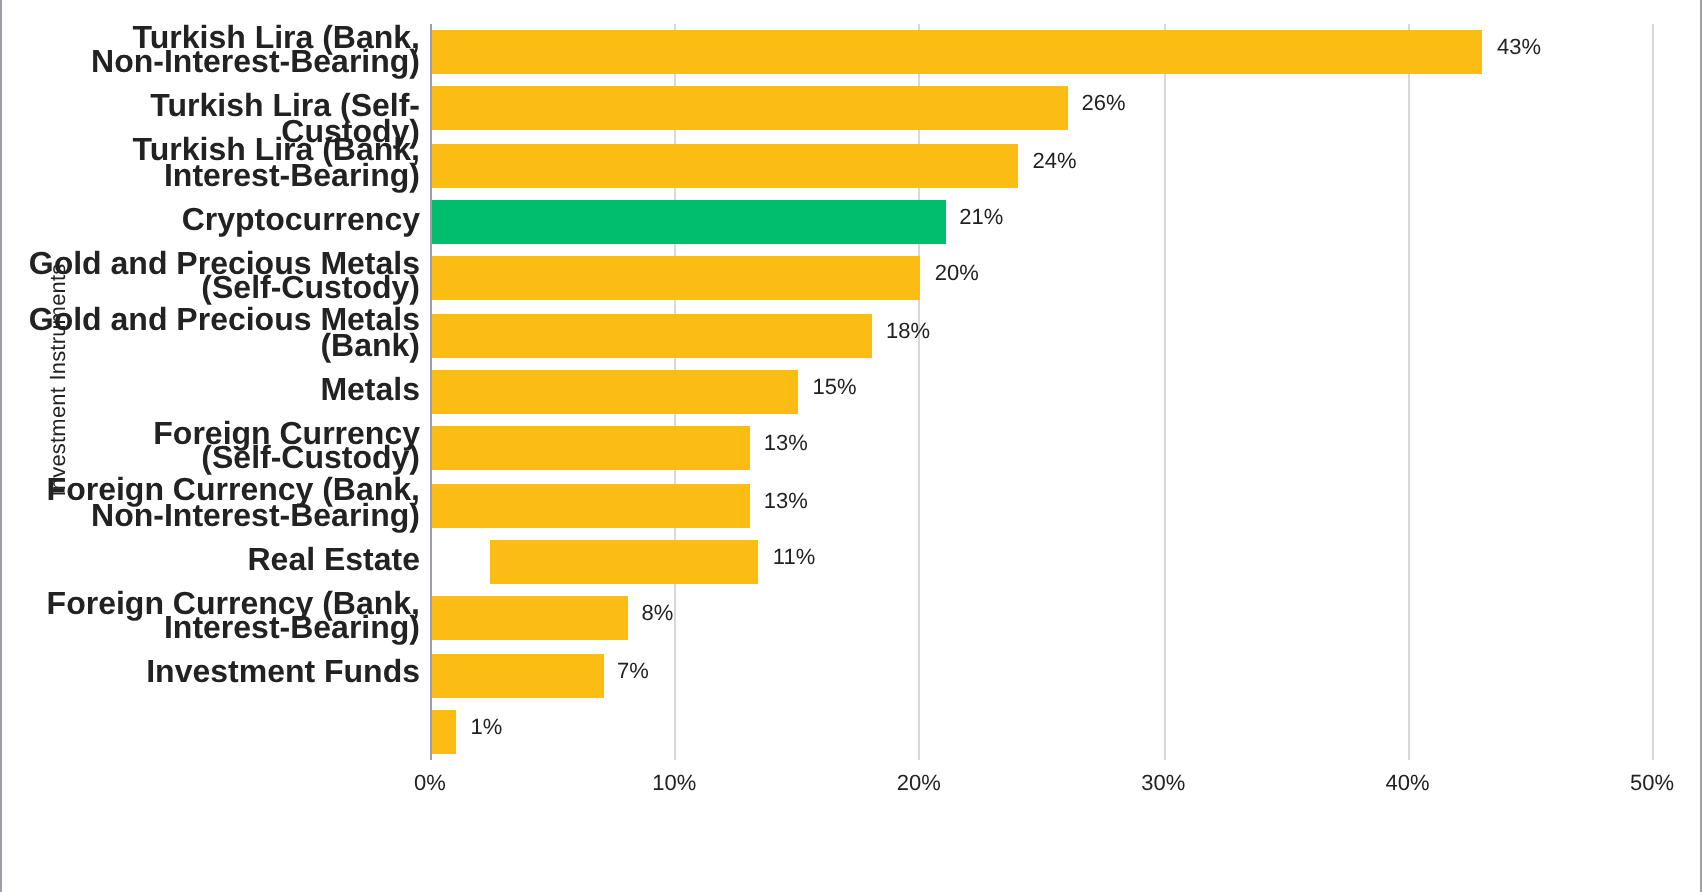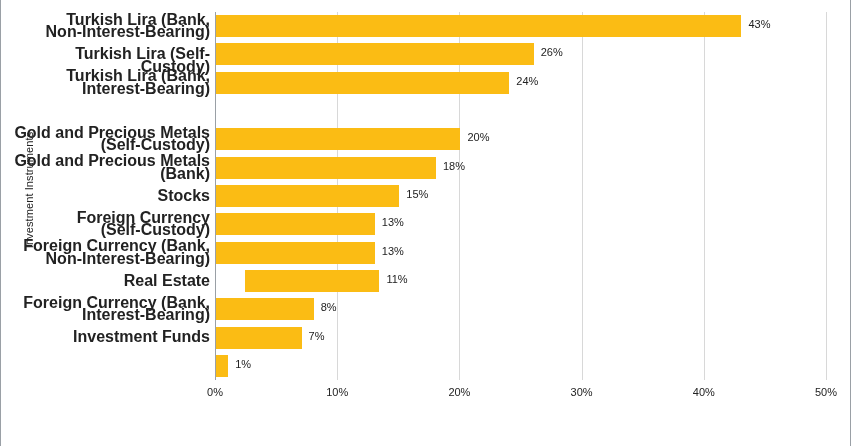--- a/index.html
+++ b/index.html
@@ -132,25 +132,26 @@
   <div id="y-axis-title">
     <span>Investment Instruments</span>
   </div>
 
   <div id="cat-label-wrap">
       <div class="cat-label" style="top: 1.65385px;">Turkish Lira (Bank,
 Non-Interest-Bearing)</div>
       <div class="cat-label" style="top: 36.2115px;">Turkish Lira (Self-Custody)</div>
       <div class="cat-label" style="top: 58.2692px;">Turkish Lira (Bank,
 Interest-Bearing)</div>
+      <div class="cat-label" style="top: 92.8269px;">Cryptocurrency</div>
       <div class="cat-label" style="top: 114.885px;">Gold and Precious Metals
 (Self-Custody)</div>
       <div class="cat-label" style="top: 143.192px;">Gold and Precious Metals
 (Bank)</div>
-      <div class="cat-label" style="top: 177.75px;">Stocks</div>
+      <div class="cat-label" style="top: 177.75px;">Metals</div>
       <div class="cat-label" style="top: 199.808px;">Foreign Currency
 (Self-Custody)</div>
       <div class="cat-label" style="top: 228.115px;">Foreign Currency (Bank,
 Non-Interest-Bearing)</div>
       <div class="cat-label" style="top: 262.673px;">Real Estate</div>
       <div class="cat-label" style="top: 284.731px;">Foreign Currency (Bank,
 Interest-Bearing)</div>
       <div class="cat-label" style="top: 319.288px;">Investment Funds</div>
     </div>
 
@@ -172,20 +173,24 @@
         <div class="bar-value" style="left: 533.46px;">43%</div>
       </div>
       <div class="row" style="top: 31.4615px; width: 611px;">
         <div class="bar" title="Turkish Lira (Self-Custody) 26%" style="width: 317.72px; background: rgb(251, 188, 20);"></div>
         <div class="bar-value" style="left: 325.72px;">26%</div>
       </div>
       <div class="row" style="top: 59.7692px; width: 611px;">
         <div class="bar" title="Turkish Lira (Bank, Interest-Bearing) 24%" style="width: 293.28px; background: rgb(251, 188, 20);"></div>
         <div class="bar-value" style="left: 301.28px;">24%</div>
       </div>
+      <div class="row" style="top: 88.0769px; width: 611px;">
+        <div class="bar" title="Cryptocurrency 21%" style="width: 256.62px; background: rgb(0, 190, 110);"></div>
+        <div class="bar-value" style="left: 264.62px;">21%</div>
+      </div>
       <div class="row" style="top: 116.385px; width: 611px;">
         <div class="bar" title="Gold and Precious Metals (Self-Custody) 20%" style="width: 244.4px; background: rgb(251, 188, 20);"></div>
         <div class="bar-value" style="left: 252.4px;">20%</div>
       </div>
       <div class="row" style="top: 144.692px; width: 611px;">
         <div class="bar" title="Gold and Precious Metals (Bank) 18%" style="width: 219.96px; background: rgb(251, 188, 20);"></div>
         <div class="bar-value" style="left: 227.96px;">18%</div>
       </div>
       <div class="row" style="top: 173px; width: 611px;">
         <div class="bar" title="Stocks 15%" style="width: 183.3px; background: rgb(251, 188, 20);"></div>

